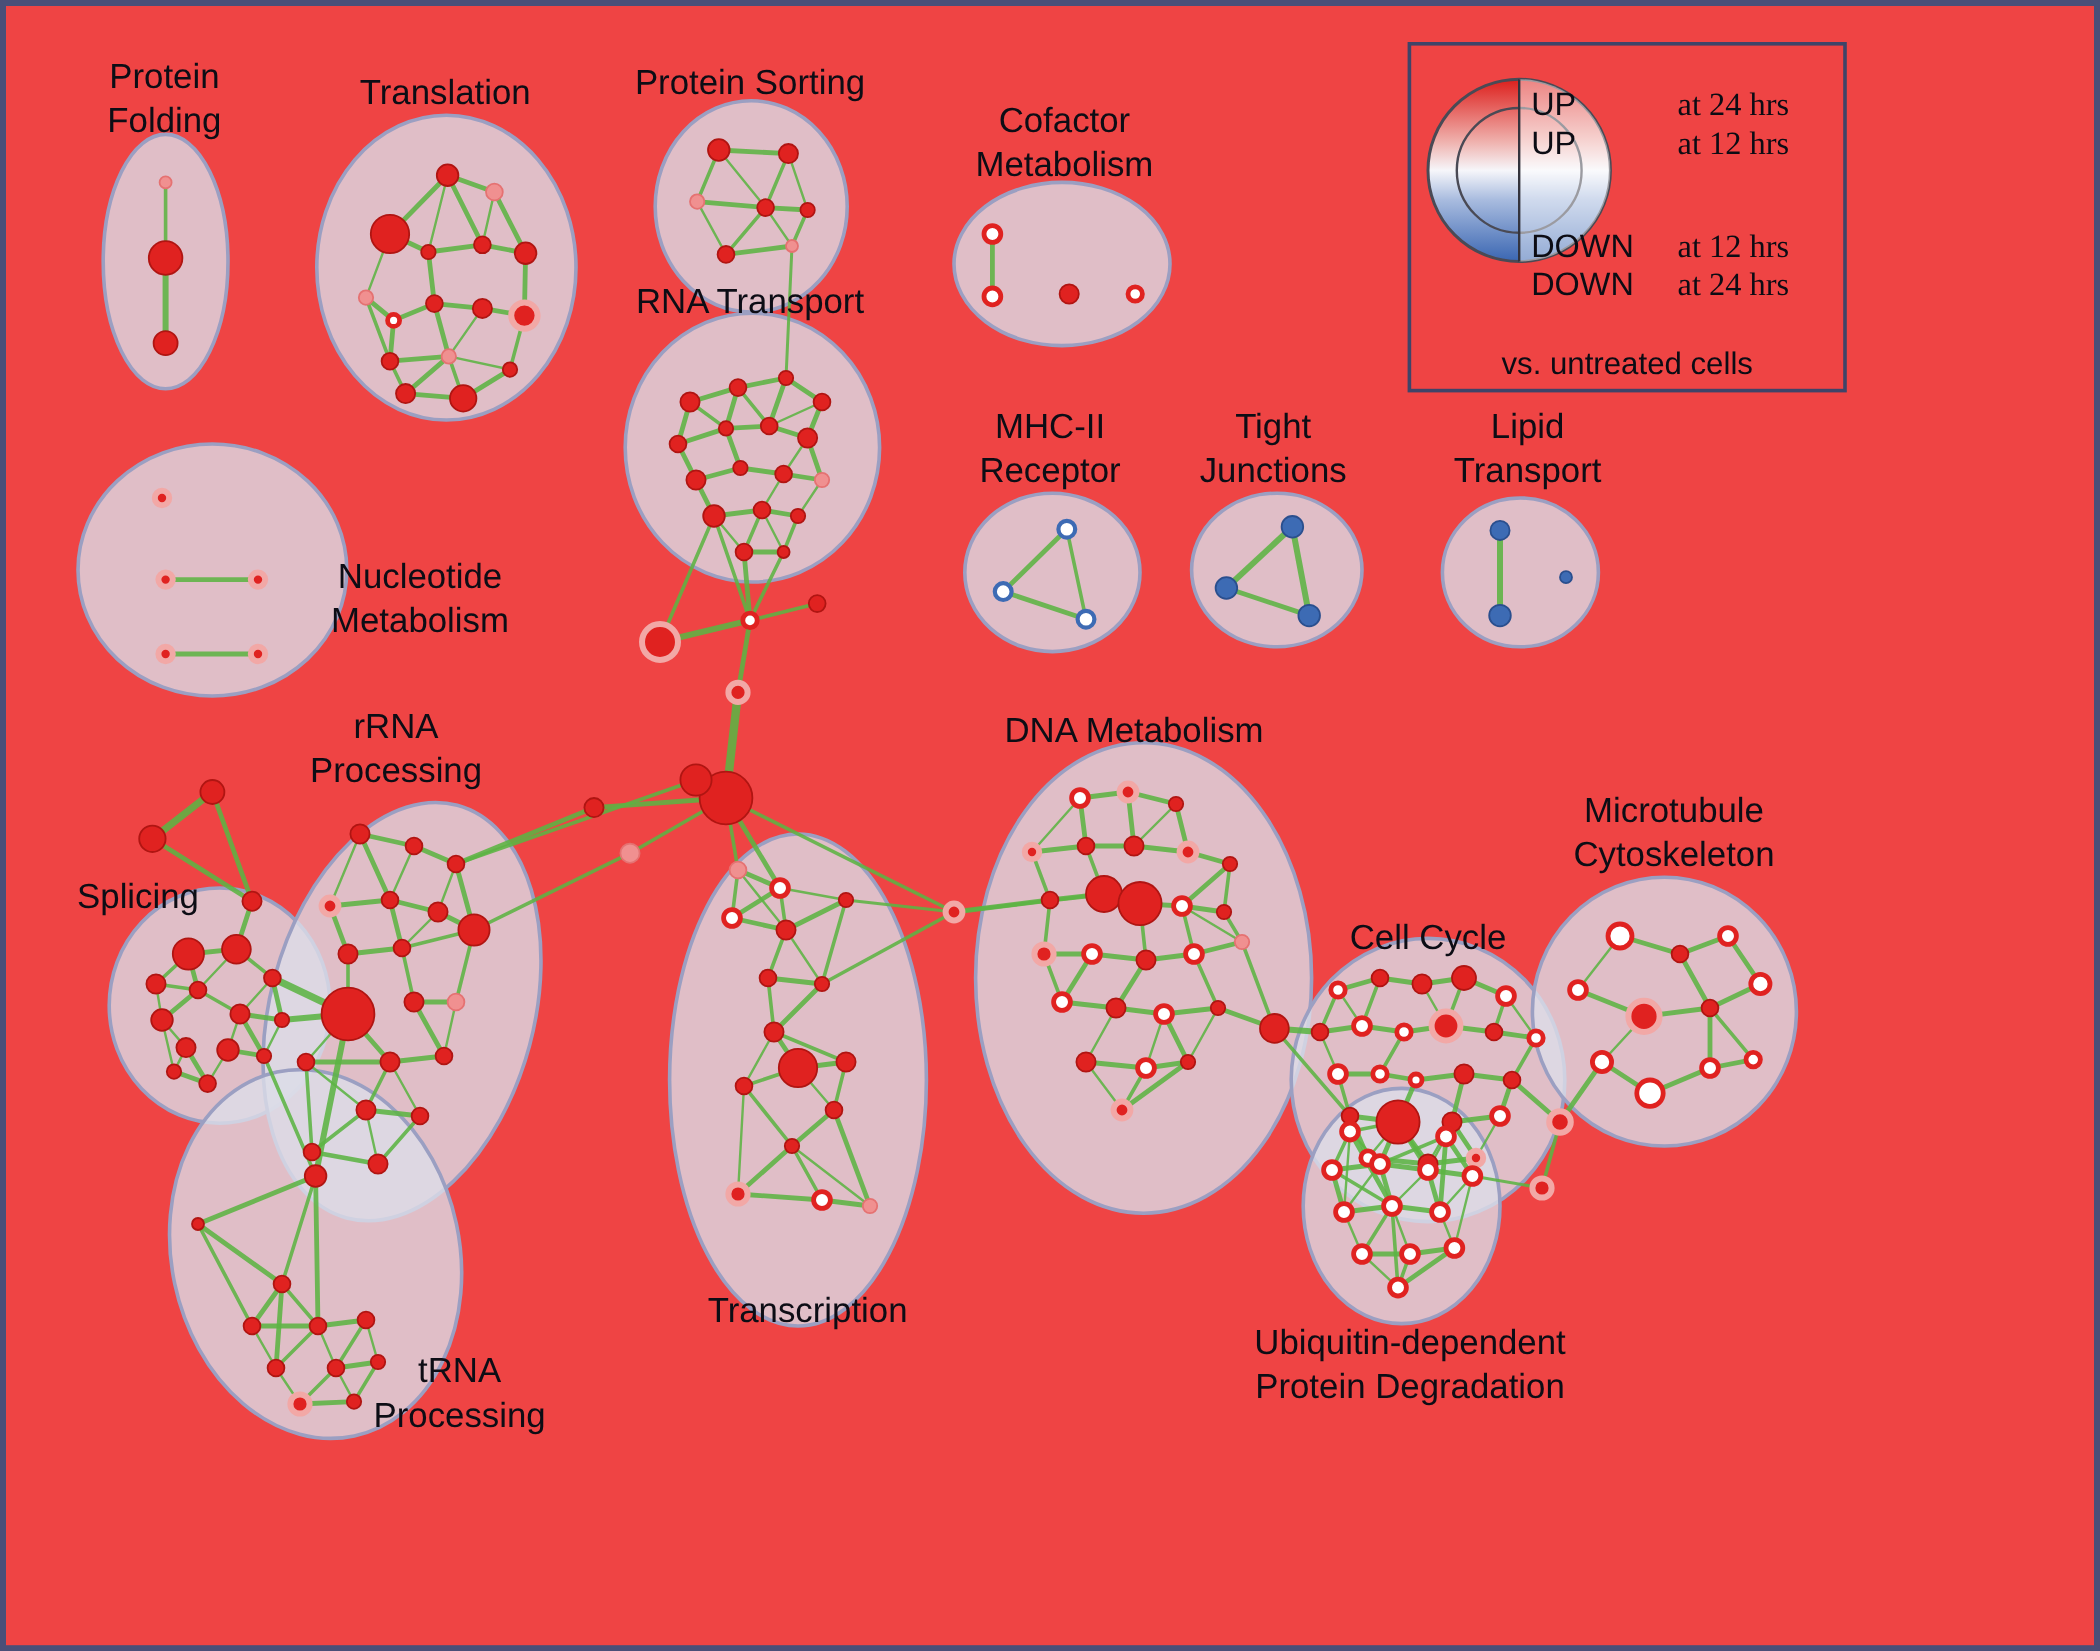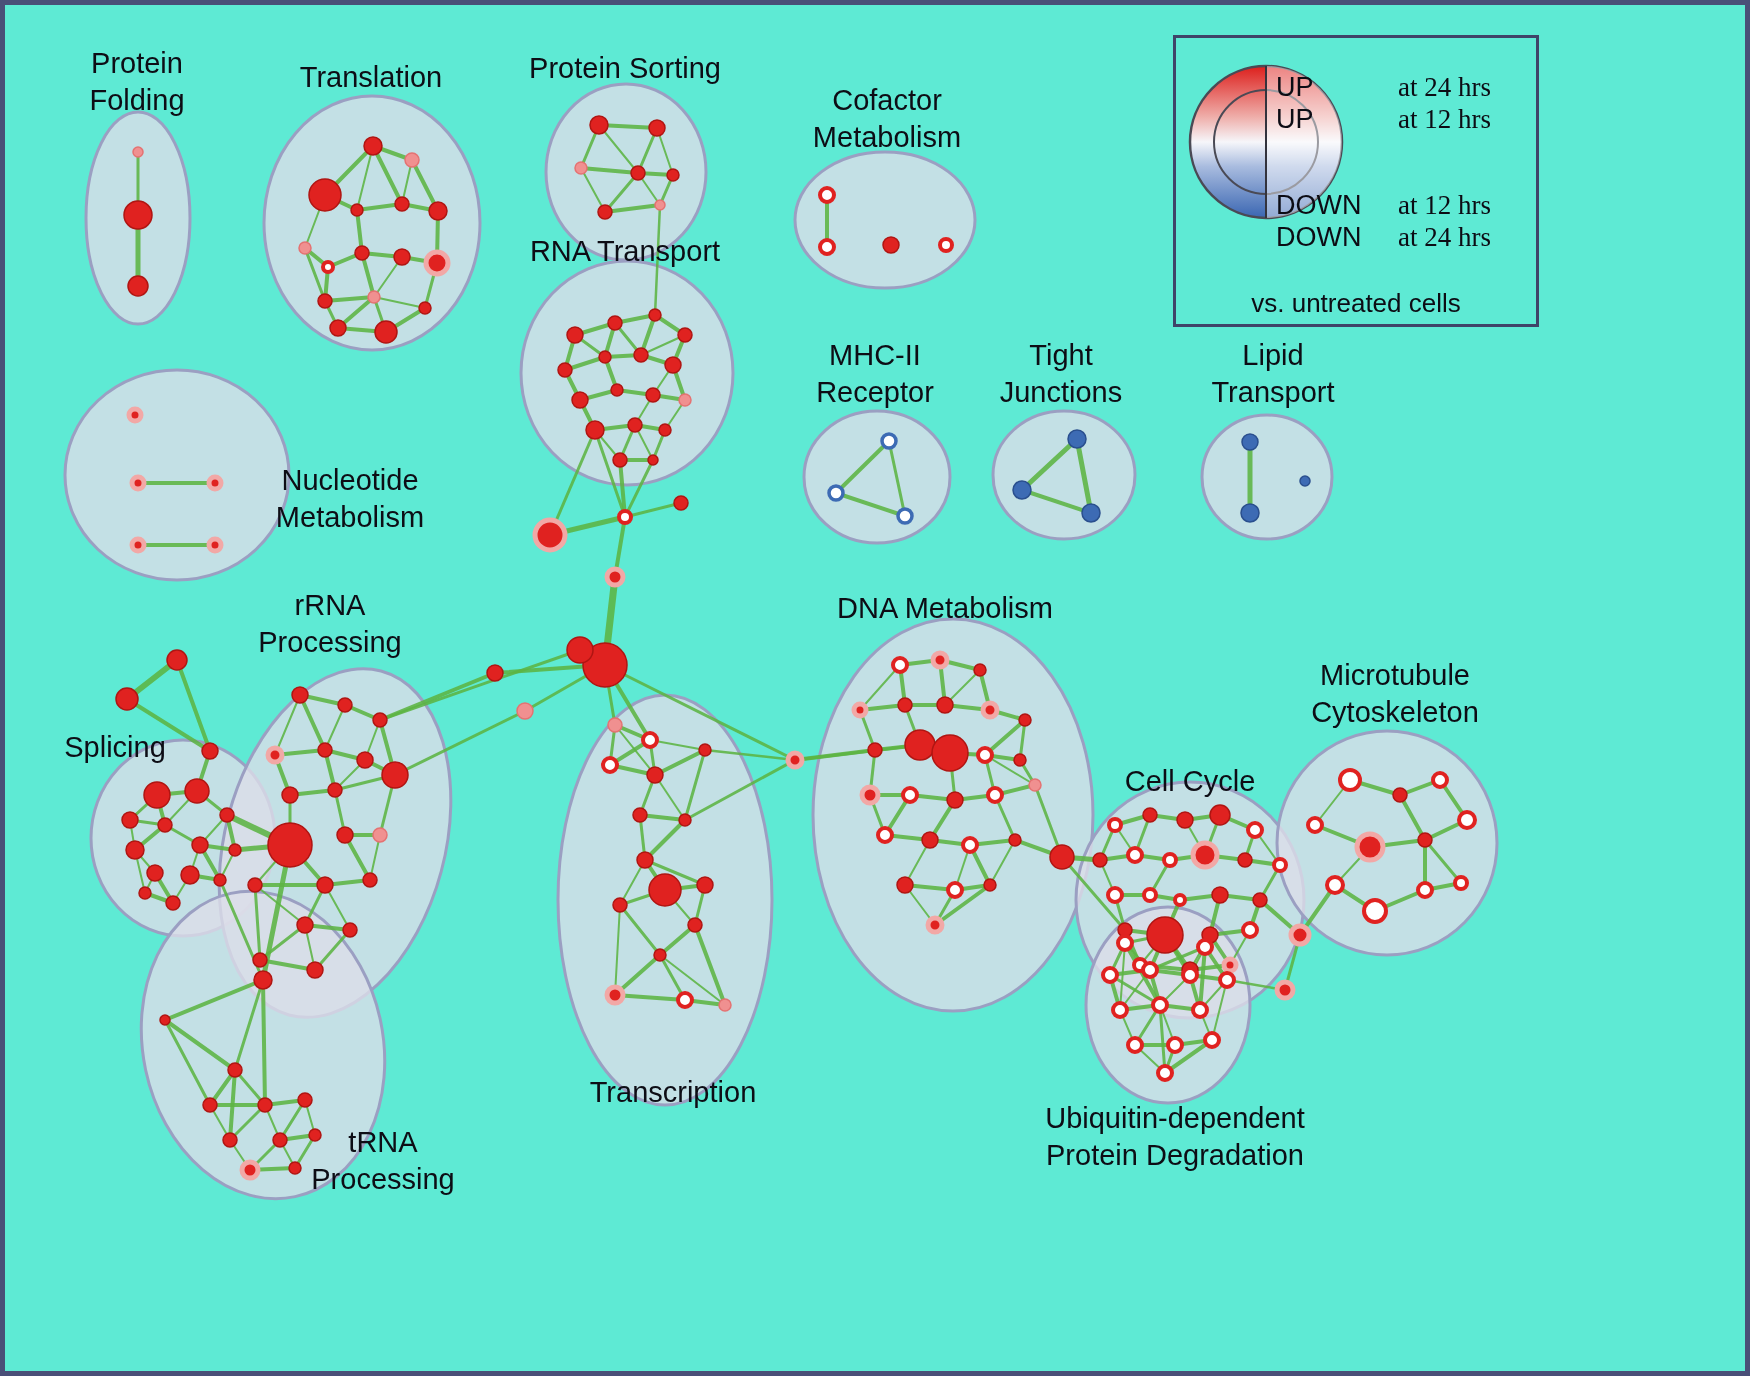--- a/index.html
+++ b/index.html
@@ -1,19 +1,19 @@
 <!DOCTYPE html>
 <html><head>
 <meta charset="utf-8">
 <style>
   html,body{margin:0;padding:0;background:#9ea2c2;}
   #figure-root{
     position:relative;
     width:1750px;height:1376px;
-    background:#5eead4;
+    background:#ef4444;
     border:5px solid #4a4f78;
     box-sizing:border-box;
     overflow:hidden;
     font-family:"Liberation Sans", sans-serif;
   }
   #network-svg{position:absolute;left:0;top:0;}
   #legend-box{
     position:absolute;
     left:1168px;top:30px;
     width:366px;height:292px;

